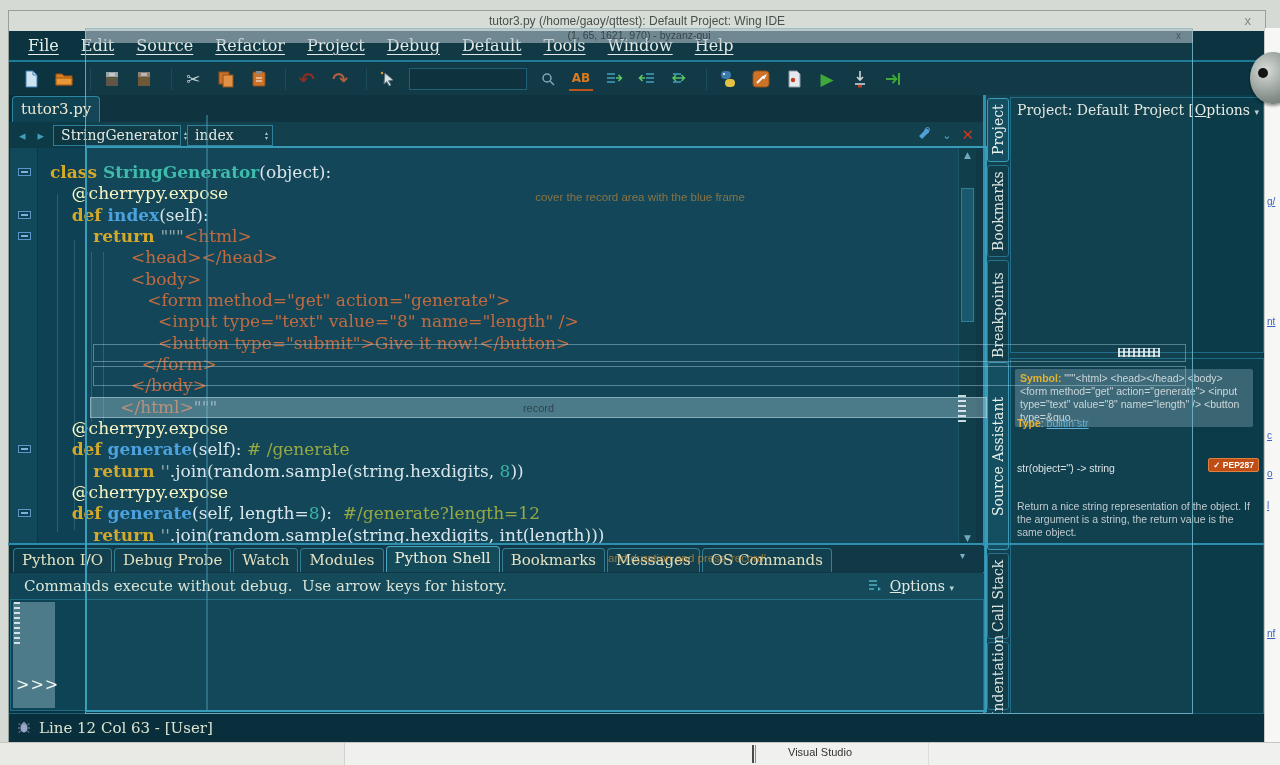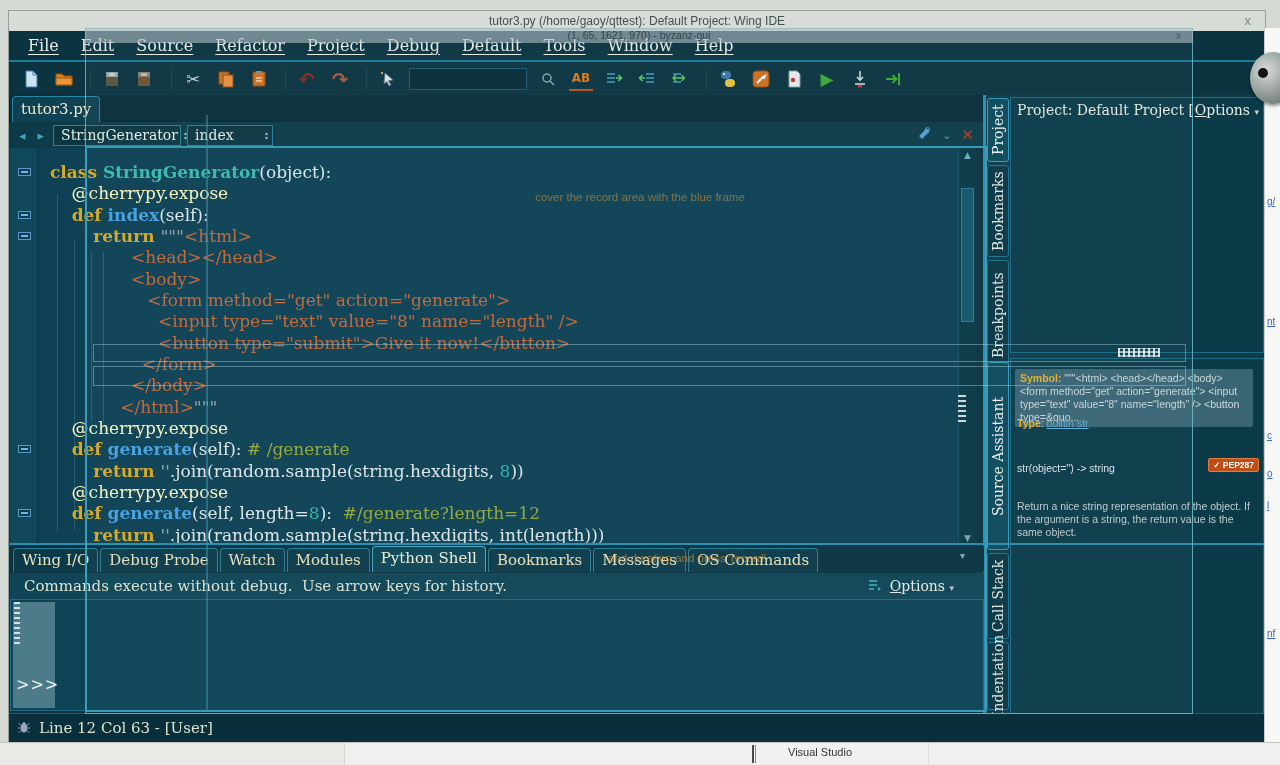--- a/index.html
+++ b/index.html
@@ -362,21 +362,21 @@
   <div class="abs" id="sa-panel">
     <div id="sa-symbol"><span class="sa-label">Symbol:</span><span> """&lt;html&gt; &lt;head&gt;&lt;/head&gt; &lt;body&gt; &lt;form method="get" action="generate"&gt; &lt;input type="text" value="8" name="length" /&gt; &lt;button type=&amp;quo...</span></div>
     <div id="sa-type"><span class="sa-label">Type</span><span>: </span><span class="sa-link">builtin str</span></div>
     <div id="sa-sig">str(object='') -&gt; string</div>
     <div id="sa-pep">✓ PEP287</div>
     <div id="sa-desc">Return a nice string representation of the object. If the argument is a string, the return value is the same object.</div>
   </div>
 
   <div class="abs" id="dock-topline"></div>
   <div class="abs" id="bottom-tab-bar">
-      <span class="dock-tab">Wing I/O</span>
+      <span class="dock-tab">Python I/O</span>
       <span class="dock-tab">Debug Probe</span>
       <span class="dock-tab">Watch</span>
       <span class="dock-tab">Modules</span>
       <span class="dock-tab active">Python Shell</span>
       <span class="dock-tab">Bookmarks</span>
       <span class="dock-tab">Messages</span>
       <span class="dock-tab">OS Commands</span>
     </div>
   <span class="abs" id="bt-chevron">▾</span>
 
@@ -426,19 +426,20 @@
 
   <div class="abs" id="bz-win"></div>
   <div class="abs" id="bz-titlebar">
     <div id="bz-title">(1, 65, 1621, 970) - byzanz-gui</div>
     <div class="abs" id="bz-close">x</div>
   </div>
   <div class="abs" id="record-frame"></div>
   <div class="abs" id="bz-line-v"></div>
   <div class="abs bz-row" id="bz-row1"></div>
   <div class="abs bz-row" id="bz-row2"></div>
+  <div class="abs" id="record-bar">record</div>
   <div class="abs dots-h" id="bz-handle1"></div>
   <div class="abs dots-v" id="bz-handle2"></div>
   <div class="abs dots-v" id="bz-handle3"></div>
   <div class="abs" id="bz-hint-top">cover the record area with the blue frame</div>
   <div class="abs" id="bz-hint-bottom">and duration and press 'record'</div>
 
 </div>
 
 </body></html>

